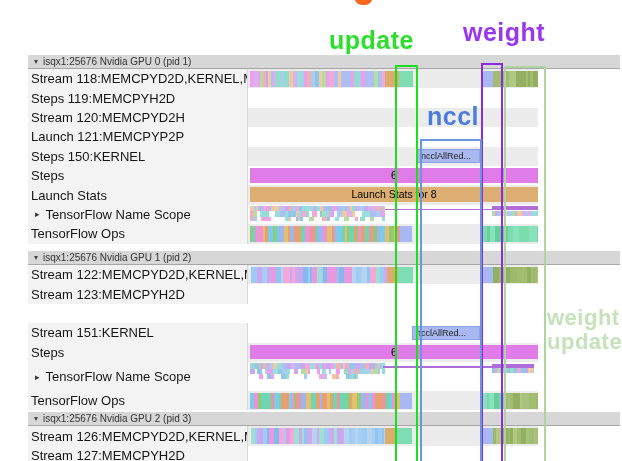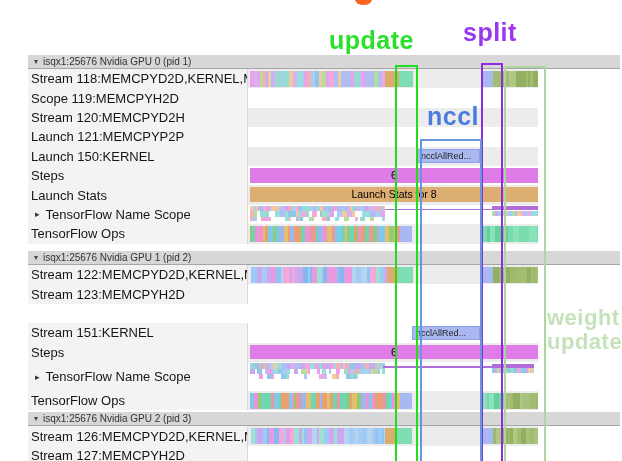--- a/index.html
+++ b/index.html
@@ -93,39 +93,39 @@
           <i class="sl" style="left: 33px; top: 0px; width: 2px; height: 16.4px; background: rgb(162, 189, 114);"></i>
           <i class="sl" style="left: 35px; top: 0px; width: 2px; height: 16.4px; background: rgb(146, 176, 96);"></i>
           <i class="sl" style="left: 37px; top: 0px; width: 3px; height: 16.4px; background: rgb(162, 189, 114);"></i>
           <i class="sl" style="left: 40px; top: 0px; width: 4px; height: 16.4px; background: rgb(146, 176, 96);"></i>
           <i class="sl" style="left: 44px; top: 0px; width: 1px; height: 16.4px; background: rgb(146, 176, 96);"></i>
         </div>
       </div>
     </div>
     <div class="row" style="top: 88.4px; height: 19.4px;">
       <div class="lbl">
-        <span>Scope 119:MEMCPYH2D</span>
+        <span>Steps 119:MEMCPYH2D</span>
       </div>
       <div class="trk"></div>
     </div>
     <div class="row" style="top: 107.8px; height: 19.4px;">
       <div class="lbl">
         <span>Stream 120:MEMCPYD2H</span>
       </div>
       <div class="trk shade"></div>
     </div>
     <div class="row" style="top: 127.2px; height: 19.4px;">
       <div class="lbl">
         <span>Launch 121:MEMCPYP2P</span>
       </div>
       <div class="trk"></div>
     </div>
     <div class="row" style="top: 146.6px; height: 19.4px;">
       <div class="lbl">
-        <span>Launch 150:KERNEL</span>
+        <span>Steps 150:KERNEL</span>
       </div>
       <div class="trk shade">
         <div class="ncclbar" style="left: 169px; top: 2.5px; width: 63px; height: 14.4px; line-height: 12.4px; background: rgb(170, 184, 240);">ncclAllRed...</div>
       </div>
     </div>
     <div class="row" style="top: 166px; height: 19.4px;">
       <div class="lbl">
         <span>Steps</span>
       </div>
       <div class="trk">
@@ -694,17 +694,17 @@
       <div class="trk"></div>
     </div>
   </div>
 
 <div class="ann-rect" style="left: 395px; top: 65px; width: 19px; height: 396px; border-color: rgb(30, 222, 30);"></div>
 <div class="ann-rect" style="left: 481px; top: 63px; width: 18px; height: 398px; border-color: rgb(140, 43, 224);"></div>
 <div class="ann-rect" style="left: 420px; top: 139px; width: 58px; height: 322px; border-color: rgb(106, 150, 221);"></div>
 <div class="ann-rect" style="left: 504px; top: 66px; width: 38px; height: 395px; border-color: rgb(174, 212, 160);"></div>
 
 <div class="ann-text" id="concat-text" style="left: 329px; top: 27px; font-size: 25px; color: rgb(42, 224, 42);">update</div>
-<div class="ann-text" id="split-text" style="left: 463px; top: 19px; font-size: 25px; color: rgb(154, 54, 240);">split</div>
+<div class="ann-text" id="split-text" style="left: 463px; top: 19px; font-size: 25px; color: rgb(154, 54, 240);">weight</div>
 <div class="ann-text" id="nccl-text" style="left: 427px; top: 103px; font-size: 25px; color: rgb(74, 124, 224);">nccl</div>
 <div class="ann-text" id="weight-update-text" style="left: 547px; top: 306px; font-size: 22px; color: rgb(197, 226, 186);">weight update</div>
 
 <div id="clipped-glyph" style="background: rgb(249, 102, 30);"></div>
 
 </body></html>

